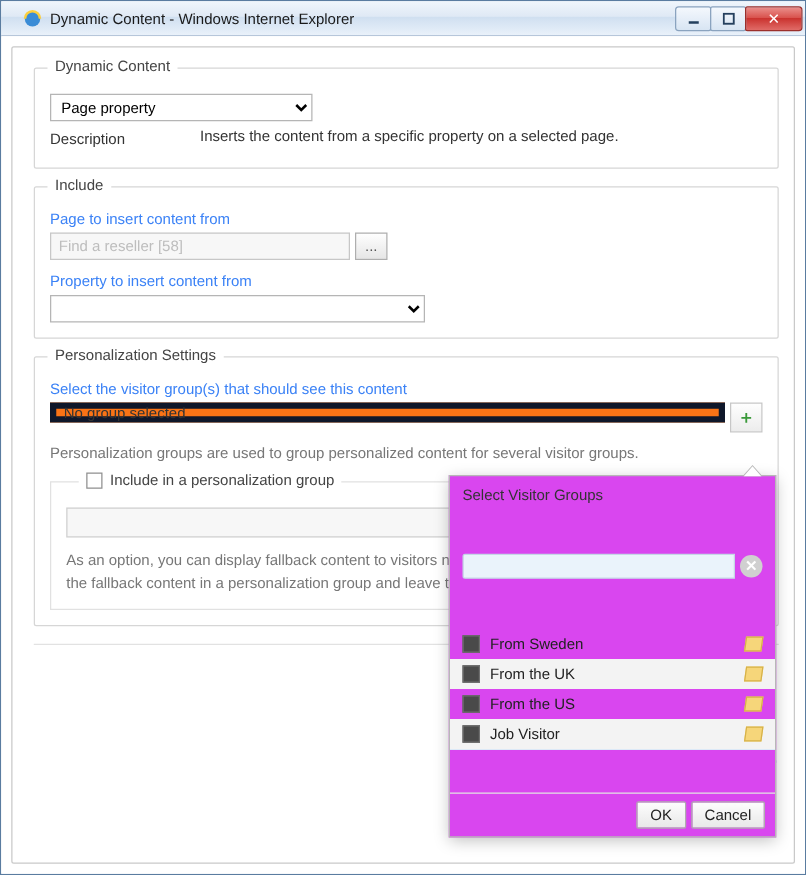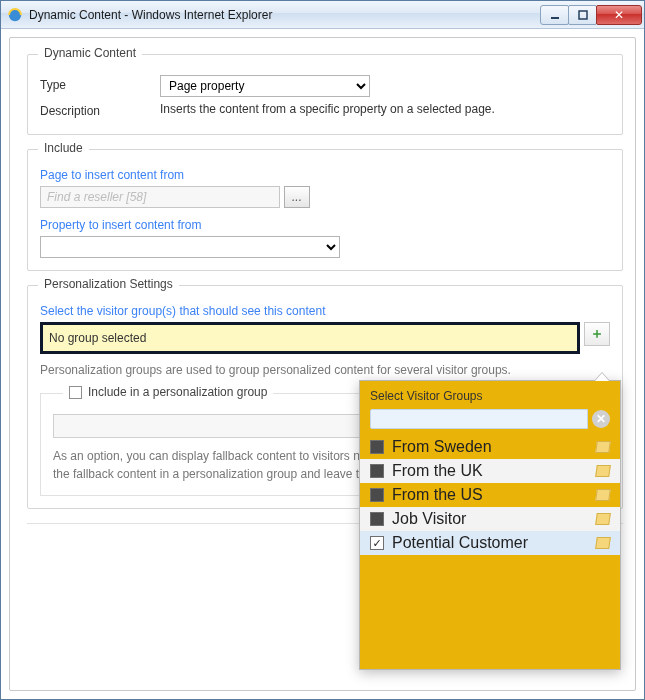--- a/index.html
+++ b/index.html
@@ -18,21 +18,21 @@
     border: 1px solid #5a7ca0;
     background: #fff;
     display: flex;
     flex-direction: column;
   }
   .titlebar {
     height: 28px;
     background: linear-gradient(to bottom, #f0f6fc 0%, #dfe9f5 45%, #cfdff0 46%, #e9f1fa 100%);
     display: flex;
     align-items: center;
-    padding: 0 2px 0 6px;
+    padding: 0 2px 0 17px;
     border-bottom: 1px solid #b6c6da;
   }
   .titlebar .ie-icon {
     width: 16px; height: 16px;
     margin-right: 6px;
     display: inline-flex; align-items:center; justify-content:center;
   }
   .titlebar .title {
     color: #1a1a1a;
     font-size: 12px;
@@ -114,23 +114,23 @@
     width: 26px; height: 22px;
     border:1px solid #aeaeae;
     background: linear-gradient(to bottom,#fefefe,#e6e6e6);
     margin-left: 4px;
     display:inline-flex; align-items:center; justify-content:center;
     font-size: 12px; color:#555;
   }
   .prop-select { width: 300px; }
   .section-label { color:#3b82f6; margin: 2px 0 4px 0; }
   .group-box {
-    border:3px solid #0f172a;
-    background:#fef9c3;
-    height: 32px;
+    border:5px solid #0f172a;
+    background:#f97316;
+    height: 16px;
     display:flex; align-items:center;
     padding: 0 6px;
     color:#333;
   }
   .group-row { display:flex; gap:4px; align-items:stretch;}
   .group-row .group-box{ flex:1; }
   .add-btn {
     width: 26px; height: 24px;
     border:1px solid #c7c7c7;
     background: linear-gradient(to bottom,#fefefe,#ececec);
@@ -184,25 +184,26 @@
     display:flex; align-items:center; justify-content:center;
     font-size:14px;
   }
   
   .popup {
     position:absolute;
     right: 14px;
     top: 342px;
     width: 262px;
     height: 290px;
-    background:#eab308;
+    background:#d946ef;
     border:1px solid #b7b7b7;
     box-shadow: 0 3px 12px rgba(0,0,0,0.25);
     display:flex;
     flex-direction:column;
+    gap:34px;
   }
   .popup-arrow {
     position:absolute;
     top:-9px; right:10px;
     width:0; height:0;
     border-left:8px solid transparent;
     border-right:8px solid transparent;
     border-bottom:9px solid #b7b7b7;
   }
   .popup-arrow::after{
@@ -243,21 +244,21 @@
   .vg-row:nth-child(even){ background:#f3f3f3;}
   .vg-row.selected { background:#dce9f7;}
   .vg-cb {
     width:14px; height:14px;
     border:1px solid #6f6f6f;
     background:#4a4a4a;
     display:inline-flex; align-items:center; justify-content:center;
     color:#fff; font-size:11px;
   }
   .vg-cb.checked { background:#fff; color:#222; }
-  .vg-name { flex:1; color:#222; font-size:16px;}
+  .vg-name { flex:1; color:#222; font-size:12px;}
   .vg-note {
     width:14px; height:12px;
     background:#f6d67a;
     border:1px solid #d6b24a;
     transform: skewX(-8deg);
   }
   .popup-footer {
     border-top:1px solid #e3e3e3;
     padding:6px 8px;
     display:flex; justify-content:flex-end; gap:4px;
@@ -298,37 +299,36 @@
       <div class="winbtn close">✕</div>
     </div>
   </div>
 
   <div class="client">
     <div class="frame">
 
       <div class="fieldset">
         <div class="legend">Dynamic Content</div>
         <div class="row">
-          <div class="label-col">Type</div>
           <div class="val-col">
             <select class="type-select">
               <option>Page property</option>
             </select>
           </div>
         </div>
         <div class="row">
           <div class="label-col">Description</div>
           <div class="val-col desc">Inserts the content from a specific property on a selected page.</div>
         </div>
       </div>
 
       <div class="fieldset">
         <div class="legend">Include</div>
         <div class="section-label">Page to insert content from</div>
-        <div style="display:flex; align-items:flex-start;font-style:italic;">
+        <div style="display:flex; align-items:flex-start;">
           <div class="page-input">Find a reseller [58]</div>
           <div class="browse-btn">...</div>
         </div>
         <div class="section-label" style="margin-top:10px">Property to insert content from</div>
         <select class="prop-select"><option> </option></select>
       </div>
 
       <div class="fieldset" style="margin-bottom:8px">
         <div class="legend">Personalization Settings</div>
         <div class="section-label">Select the visitor group(s) that should see this content</div>
@@ -388,17 +388,21 @@
               <span class="vg-cb"></span>
               <span class="vg-name">Job Visitor</span>
               <span class="vg-note"></span>
             </div>
             <div class="vg-row selected">
               <span class="vg-cb checked">✓</span>
               <span class="vg-name">Potential Customer</span>
               <span class="vg-note"></span>
             </div>
           </div>
+        <div class="popup-footer">
+          <button class="btn">OK</button>
+          <button class="btn">Cancel</button>
+        </div>
       </div>
 
     </div>
   </div>
 </div>
 
 </body></html>

